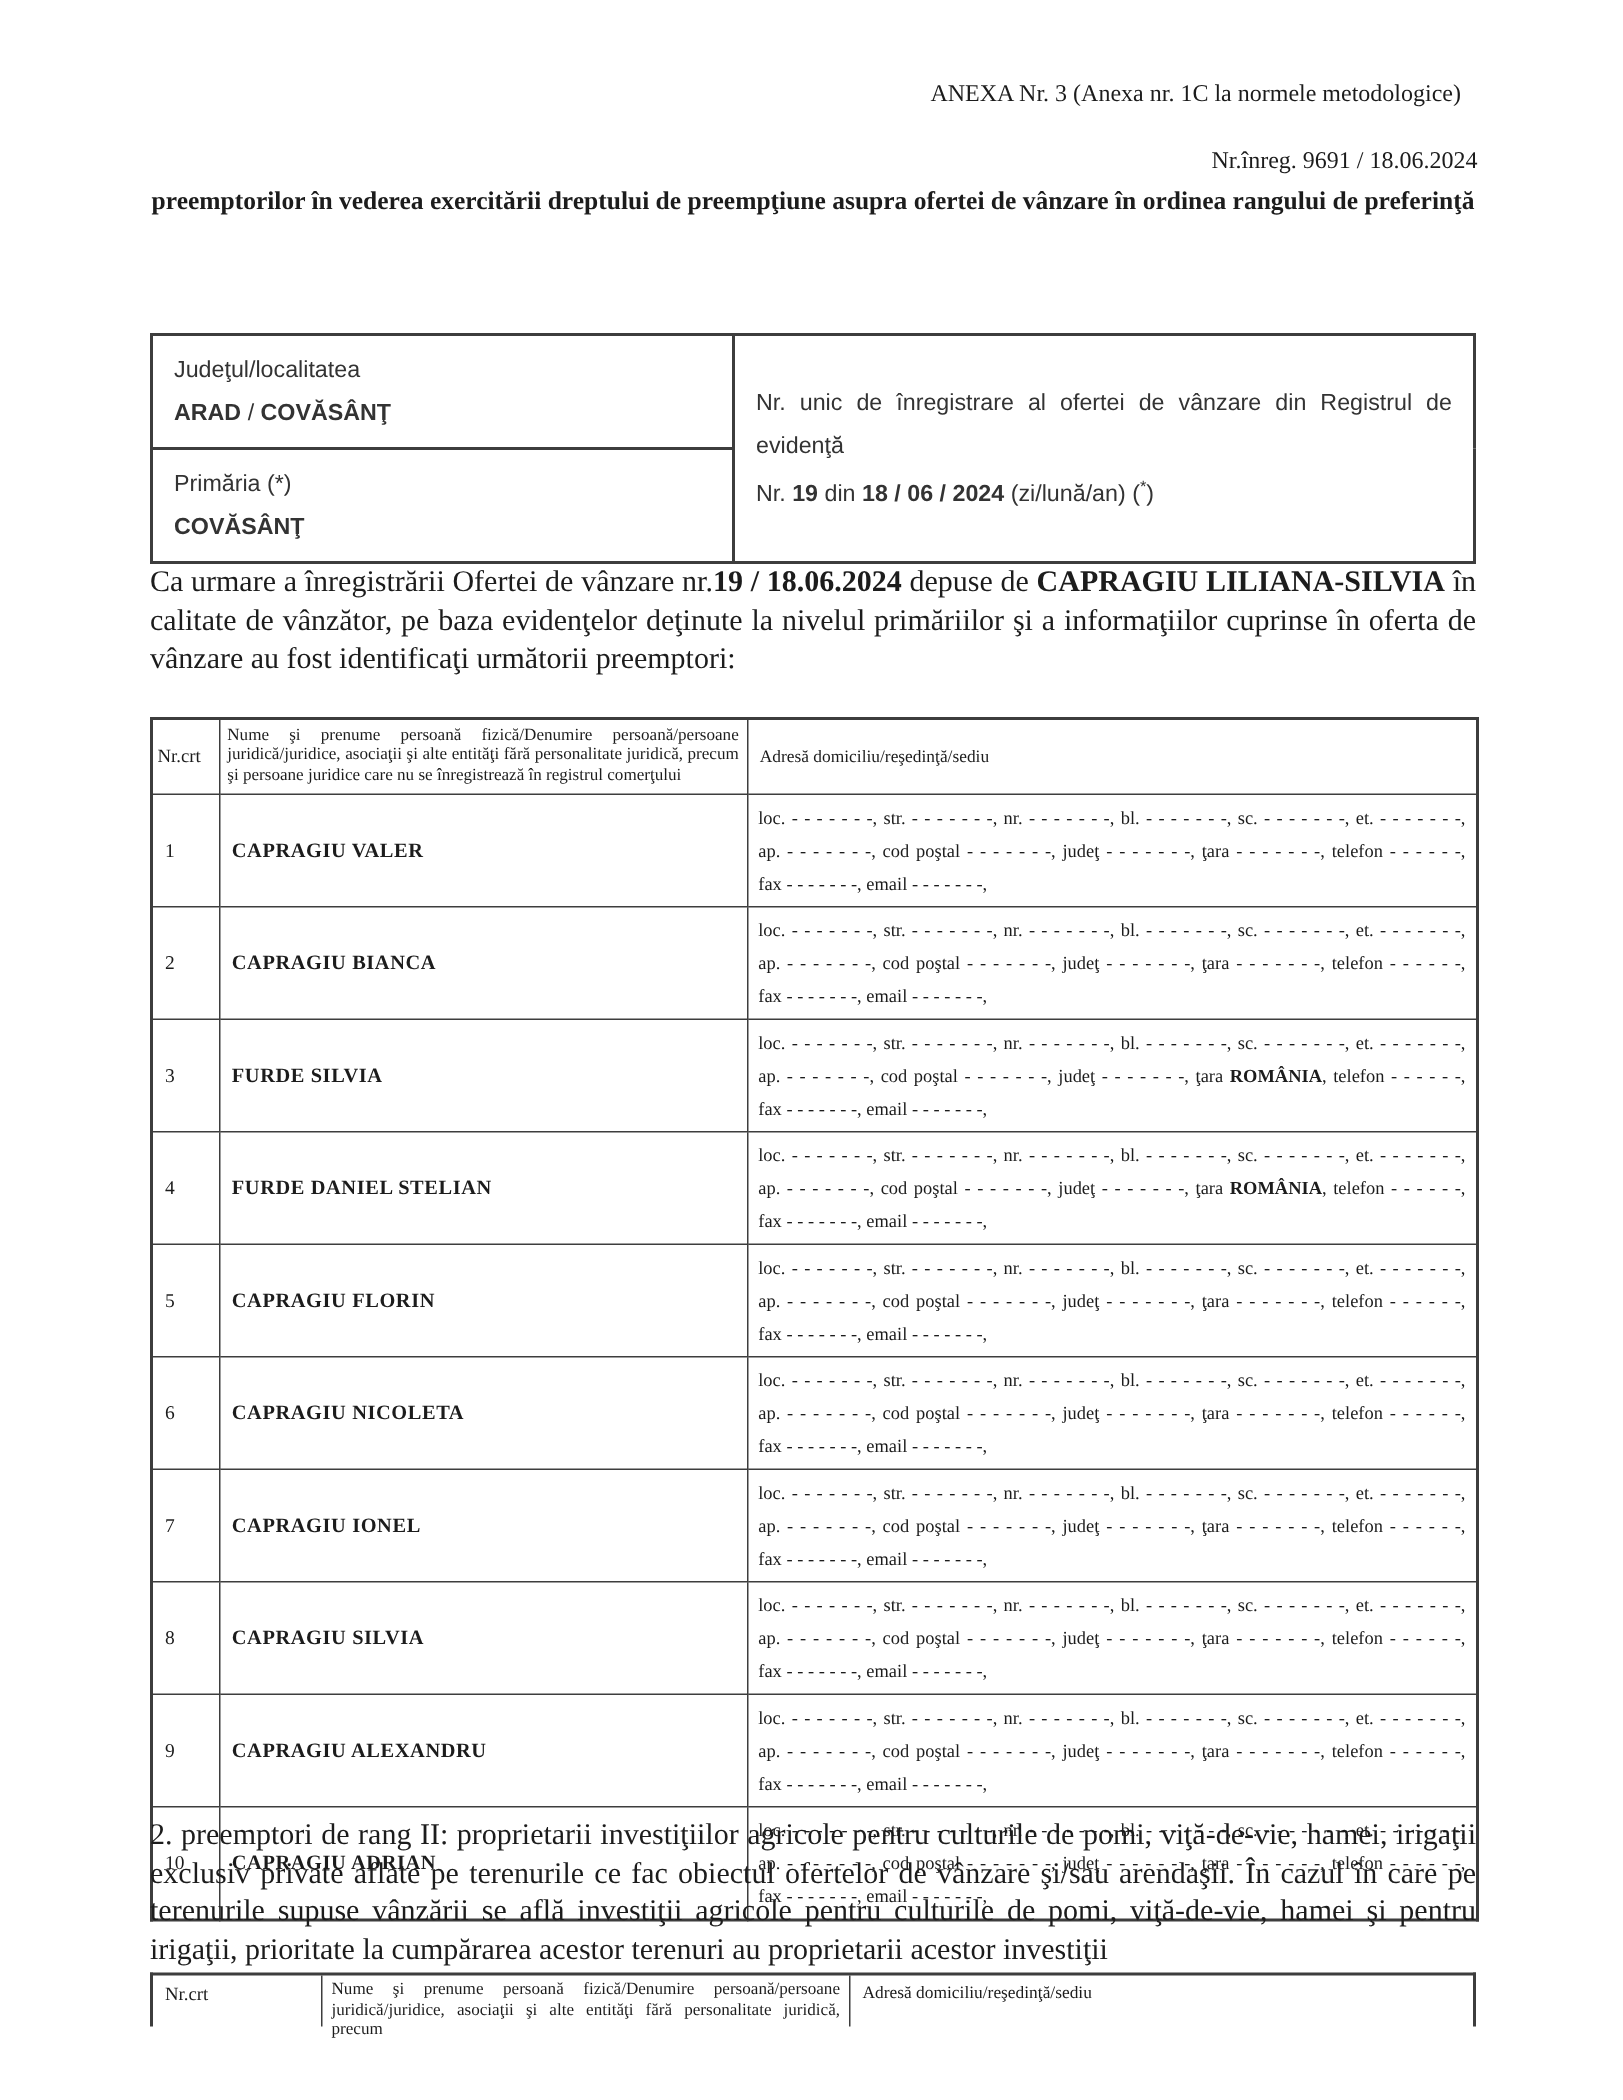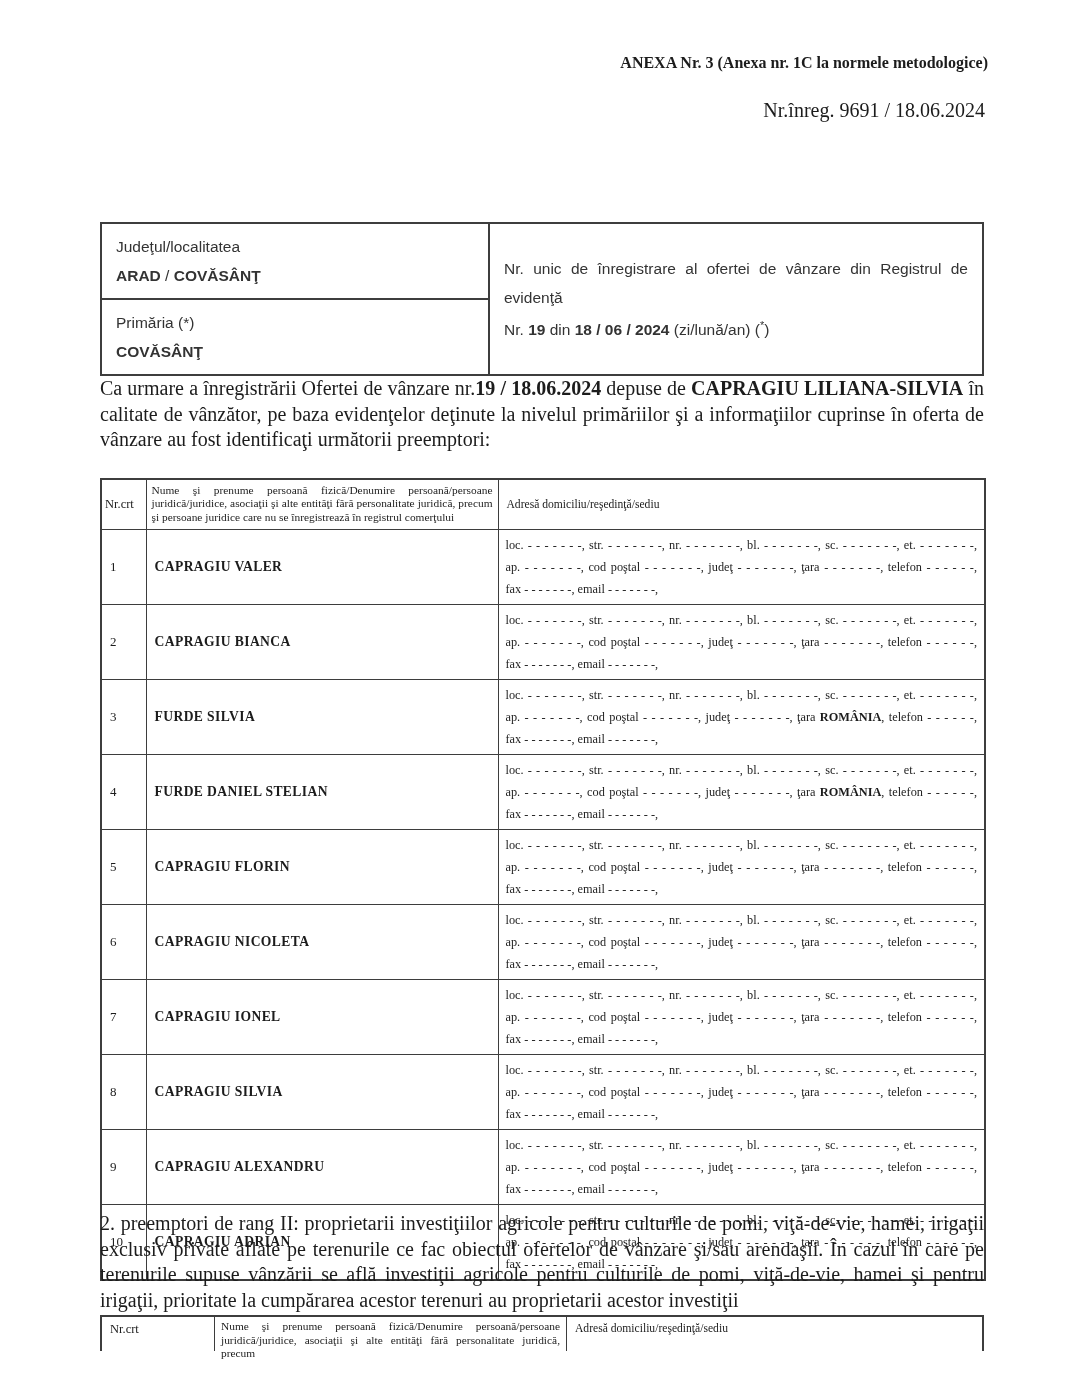--- a/index.html
+++ b/index.html
@@ -3,22 +3,22 @@
 <meta charset="utf-8">
 <style>
   html,body { margin:0; padding:0; background:#e8e8e8; }
   .page {
     position:relative; width:1082px; height:1400px; margin:0 auto;
     background:#ffffff; overflow:hidden;
     font-family:"Liberation Serif", serif; color:#1c1c1c;
   }
   .abs { position:absolute; }
   
-  .anexa-line { top:54px; right:94px; font-size:16px;font-weight:bold; }
-  .reg-line   { top:99px; right:97px; font-size:20px; }
+  .anexa-line { top:54px; right:108px; font-size:16px; }
+  .reg-line   { top:99px; right:97px; font-size:16px; }
   
   .doc-title { top:121px; left:100px; width:884px; text-align:center;
                font-weight:bold; font-size:17px; line-height:26px; }
   
   table { border-collapse:collapse; }
   .info-table { top:222px; left:100px; width:884px; table-layout:fixed;
                 font-family:"Liberation Sans", sans-serif; font-size:15.5px; color:#333; }
   .info-table td { border:2px solid #3d3d3d; vertical-align:middle; padding:8px 14px; line-height:29px; }
   .info-table .cell-left { width:358px; }
   .bold { font-weight:bold; }
@@ -57,20 +57,21 @@
 </style>
 </head>
 <body>
 
 <div class="page">
 
   <div class="abs anexa-line">ANEXA Nr. 3 (Anexa nr. 1C la normele metodologice)</div>
   <div class="abs reg-line">Nr.înreg. 9691 / 18.06.2024</div>
 
   <div class="abs doc-title">
+    <div>preemptorilor în vederea exercitării dreptului de preempţiune asupra ofertei de vânzare în ordinea rangului de preferinţă</div>
   </div>
 
   <table class="abs info-table">
     <tbody>
       <tr>
         <td class="cell-left">
           <div>Judeţul/localitatea</div>
           <div><span class="bold">ARAD</span><span> / </span><span class="bold">COVĂSÂNŢ</span></div>
         </td>
         <td rowspan="2">

